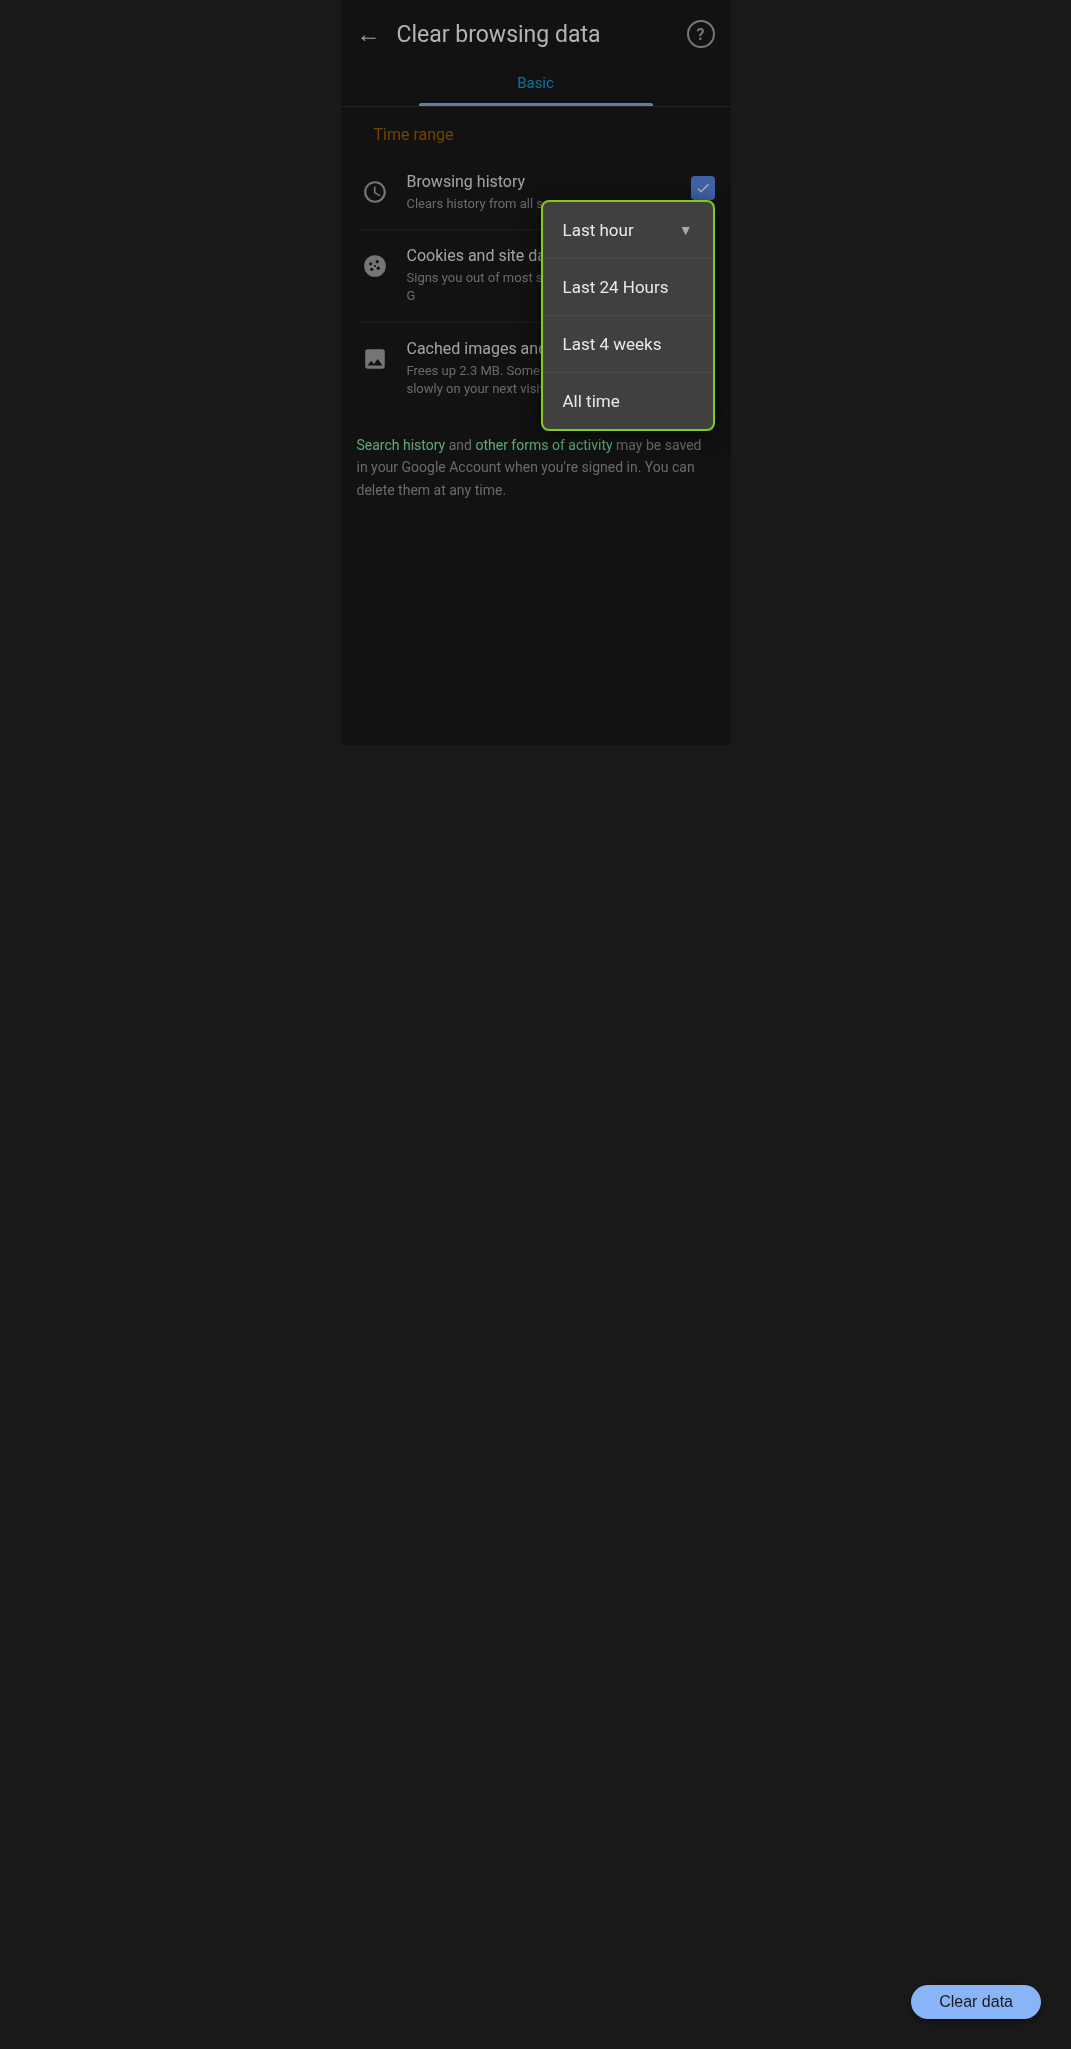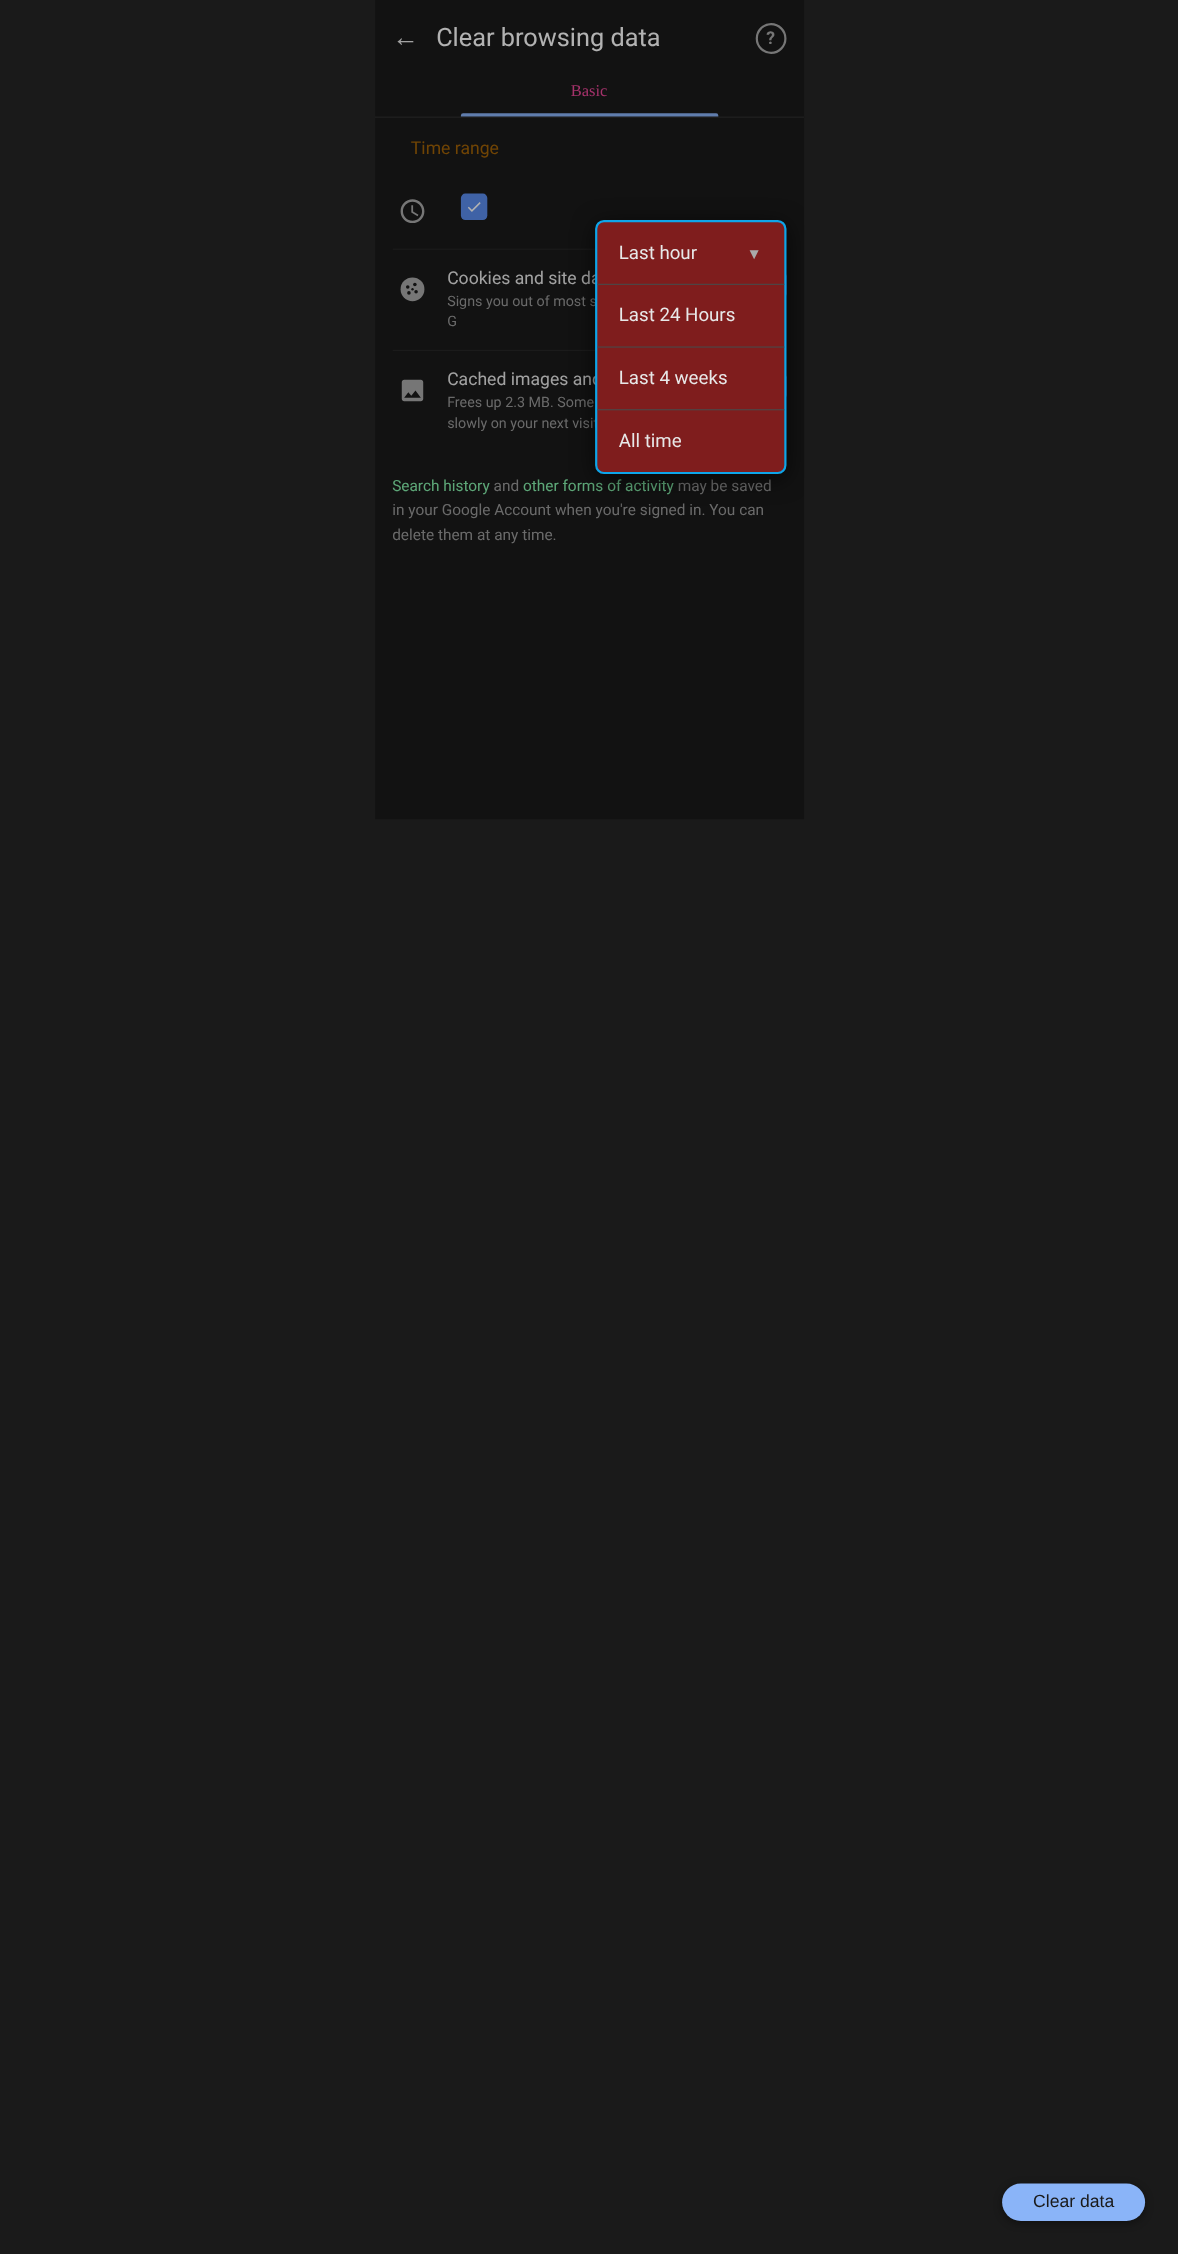--- a/index.html
+++ b/index.html
@@ -66,22 +66,21 @@
       flex: 1;
       text-align: center;
       padding: 14px 0;
       font-size: 15px;
       cursor: pointer;
       color: #aaa;
       position: relative;
     }
 
     .tab.active {
-      color: #ec4899;
-      font-family: Liberation Serif, serif;
+      color: #0ea5e9;
     }
 
     .tab.active::after {
       content: '';
       position: absolute;
       bottom: 0;
       left: 20%;
       width: 60%;
       height: 3px;
       background: #8ab4f8;
@@ -106,25 +105,25 @@
       color: #a16207;
       margin-left: 17px;
     }
 
     
     .dropdown-container {
       position: absolute;
       top: 200px;
       left: 200px;
       right: 16px;
-      background: #7f1d1d;
+      background: #404040;
       border-radius: 8px;
       z-index: 100;
       box-shadow: 0 4px 20px rgba(0,0,0,0.6);
-      border: 2px solid #0ea5e9;
+      border: 2px solid #84cc16;
     }
 
     .dropdown-item {
       padding: 18px 20px;
       font-size: 17px;
       color: #e8e8e8;
       cursor: pointer;
       border-bottom: 1px solid #4a4a4a;
     }
 
@@ -292,20 +291,24 @@
 </div>
 
 <div class="list-section">
 
   <div class="list-item">
     <div class="item-icon">
       <svg viewBox="0 0 24 24" xmlns="http://www.w3.org/2000/svg">
         <path d="M12 2C6.48 2 2 6.48 2 12s4.48 10 10 10 10-4.48 10-10S17.52 2 12 2zm0 18c-4.41 0-8-3.59-8-8s3.59-8 8-8 8 3.59 8 8-3.59 8-8 8zm.5-13H11v6l5.25 3.15.75-1.23-4.5-2.67V7z"></path>
       </svg>
     </div>
+    <div class="item-content">
+      <div class="item-title">Browsing history</div>
+      <div class="item-subtitle">Clears history from all s</div>
+    </div>
     <div class="checkbox">
       <svg viewBox="0 0 24 24" xmlns="http://www.w3.org/2000/svg">
         <path d="M9 16.17L4.83 12l-1.42 1.41L9 19 21 7l-1.41-1.41L9 16.17z"></path>
       </svg>
     </div>
   </div>
 
   <div class="list-item">
     <div class="item-icon">
       <svg viewBox="0 0 24 24" xmlns="http://www.w3.org/2000/svg">

